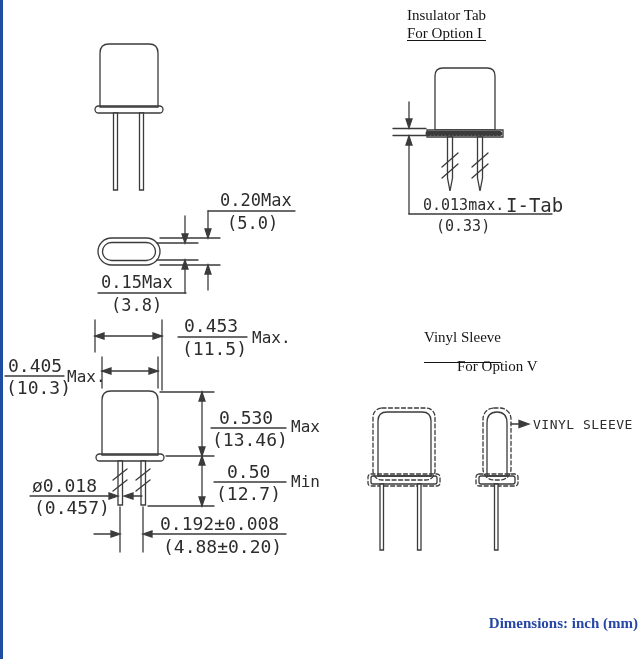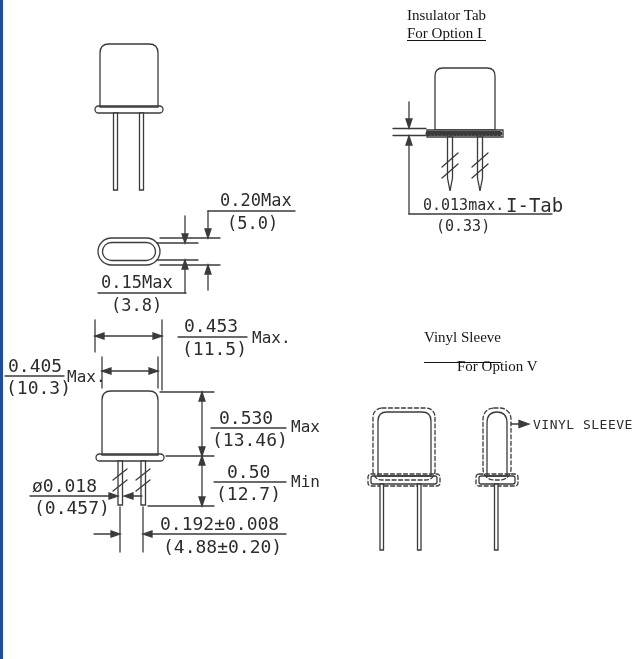--- a/index.html
+++ b/index.html
@@ -178,13 +178,14 @@
     </g>
     <text class="cad t13" x="533" y="429">VINYL SLEEVE</text>
   </svg>
 
   <div class="sertitle" style="left:407px;top:7px;">Insulator Tab</div>
   <div class="sersub" style="left:407px;top:25px;">For Option I</div>
 
   <div class="sertitle" style="left:424px;top:329px;">Vinyl Sleeve</div>
   <div class="sersub" style="left:419px;top:358px;margin-left:38px;">For Option V</div>
 
+  <div class="footnote" style="right:5px;top:615px;">Dimensions: inch (mm)</div>
 </div>
 
 </body></html>

